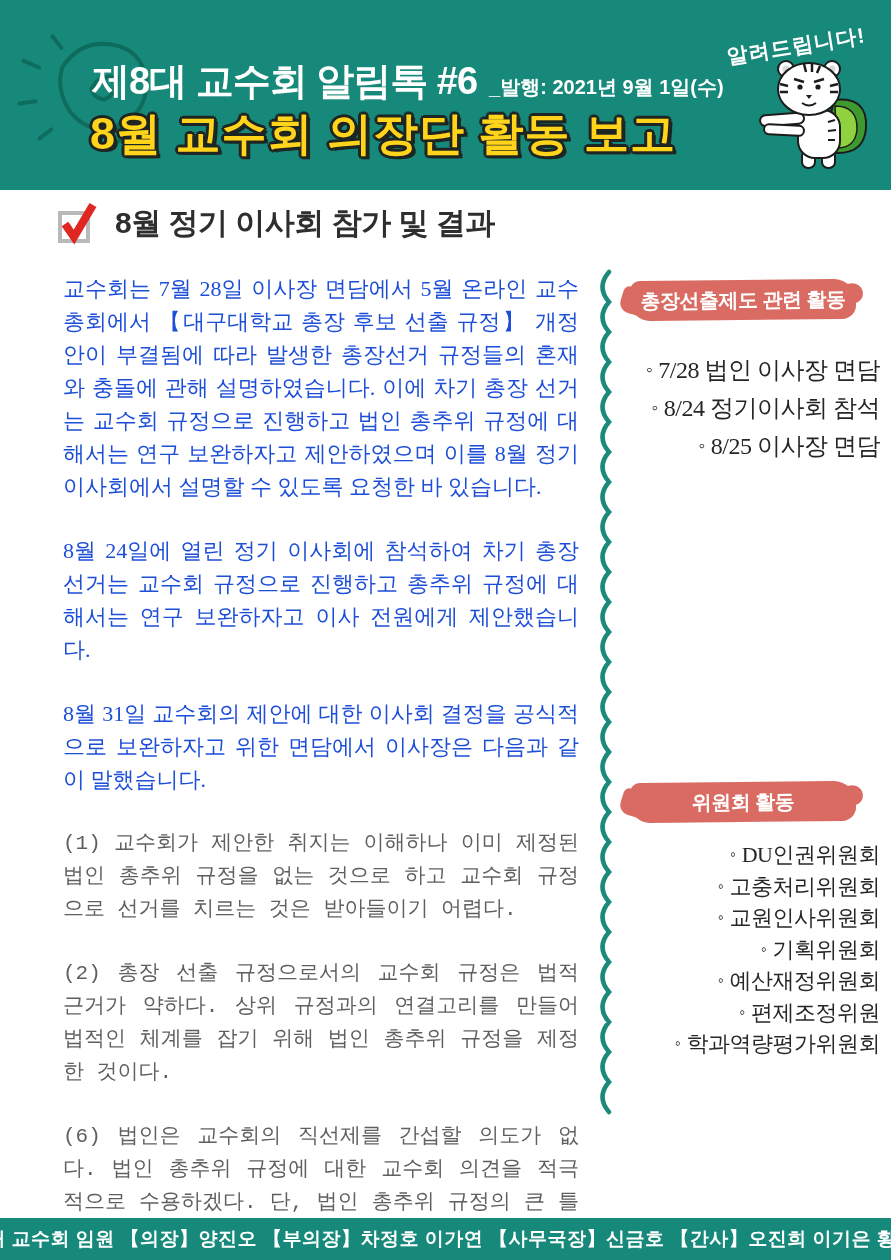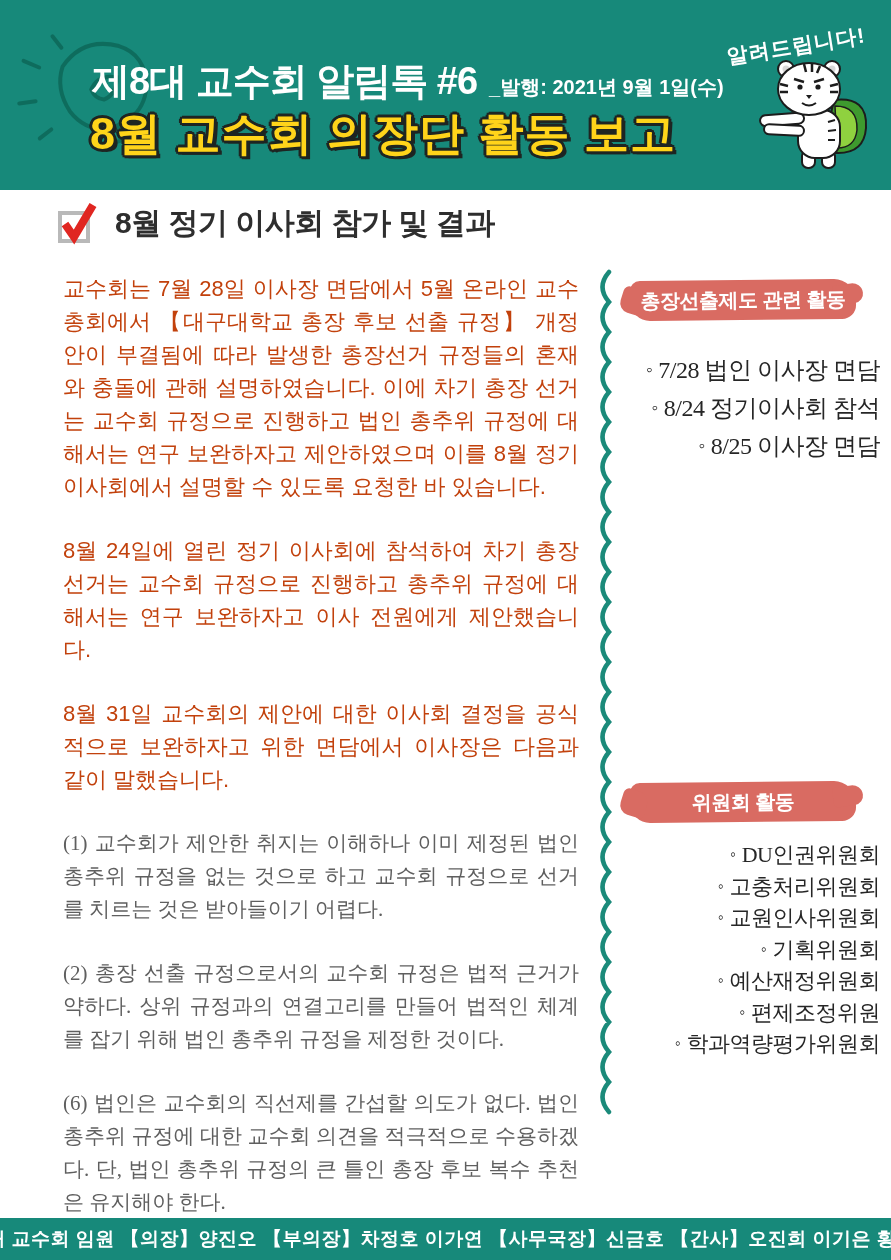--- a/index.html
+++ b/index.html
@@ -40,25 +40,25 @@
   .checkbox-icon { margin-right:14px; }
   .section-title {
     font-size:30px; font-weight:800; color:#2e2e2e; letter-spacing:-0.5px;
     padding-bottom:2px;
   }
 
   
   .content { position:absolute; left:63px; top:272px; width:516px; }
   .content p { text-align:justify; margin:0 0 31px 0; }
   .p-serif {
-    font-family:Liberation Sans, sans-serif;
-    font-size:22px; line-height:33px; color:#c2410c;
+    font-family:Liberation Serif, serif;
+    font-size:22px; line-height:33px; color:#1d4ed8;
   }
   .p-sans {
-    font-family:Liberation Serif, serif;
+    font-family:Liberation Mono, monospace;
     font-size:21px; line-height:33px; color:#5f5f5f;
   }
 
   
   .wave-divider { position:absolute; left:594px; top:268px; }
 
   
   .sidebar { position:absolute; left:630px; top:280px; width:250px; }
   .brush-label {
     position:relative; width:226px; height:40px; background:#d96b62;

